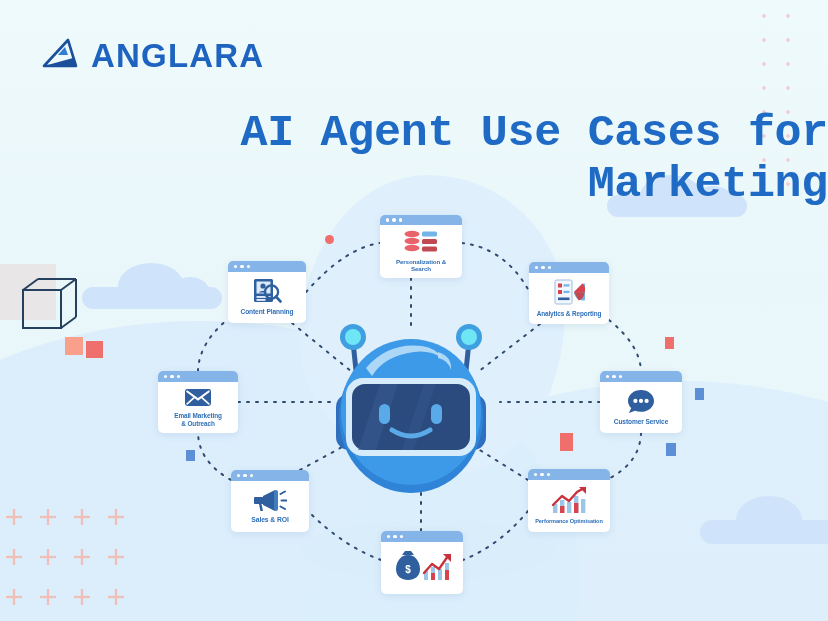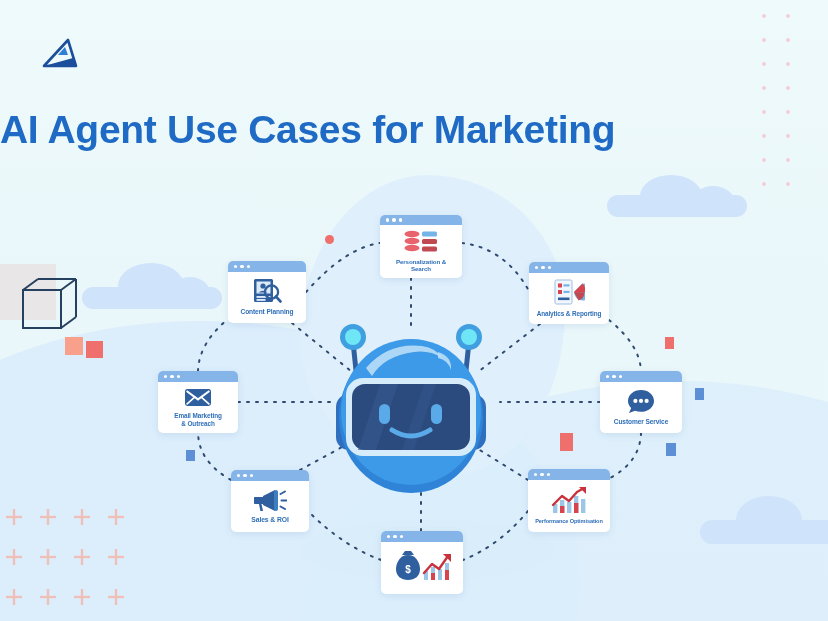--- a/index.html
+++ b/index.html
@@ -68,22 +68,22 @@
   
   .robot{position:absolute;left:318px;top:312px;width:186px;height:190px;}
 
   
   .logo{position:absolute;left:40px;top:36px;display:flex;align-items:center;gap:9px;}
   .logo-text{
     font-family:"Liberation Sans", sans-serif;font-weight:700;font-size:33px;
     color:#1e63c0;letter-spacing:1.2px;
   }
   .title{
-    position:absolute;left:0;right:0;top:108px;text-align:left;
-    font-family:Liberation Sans, sans-serif;font-weight:700;font-size:39px;
+    position:absolute;left:0;right:0;top:108px;text-align:right;
+    font-family:Liberation Mono, monospace;font-weight:700;font-size:45px;
     color:#1f6ac4;letter-spacing:-.3px;
   }
 </style>
 </head>
 <body>
 
 <div class="stage">
 
   <div class="bg-base"></div>
   <div class="hill"></div>
@@ -419,17 +419,18 @@
   </div>
 
   <div class="logo">
     <span>
       <svg width="42" height="36" viewBox="0 0 42 36">
         <path d="M4 30 L28 4 L36 30 Z" fill="none" stroke="#1b4f9c" stroke-width="2.6" stroke-linejoin="round"></path>
         <path d="M4 30 L33 22 L36 30 Z" fill="#1b4f9c"></path>
         <path d="M18 19 L25 11 L28 19 Z" fill="#2f7fd4"></path>
       </svg>
     </span>
+    <span class="logo-text">ANGLARA</span>
   </div>
 
   <div class="title">AI Agent Use Cases for Marketing</div>
 
 </div>
 
 </body></html>

